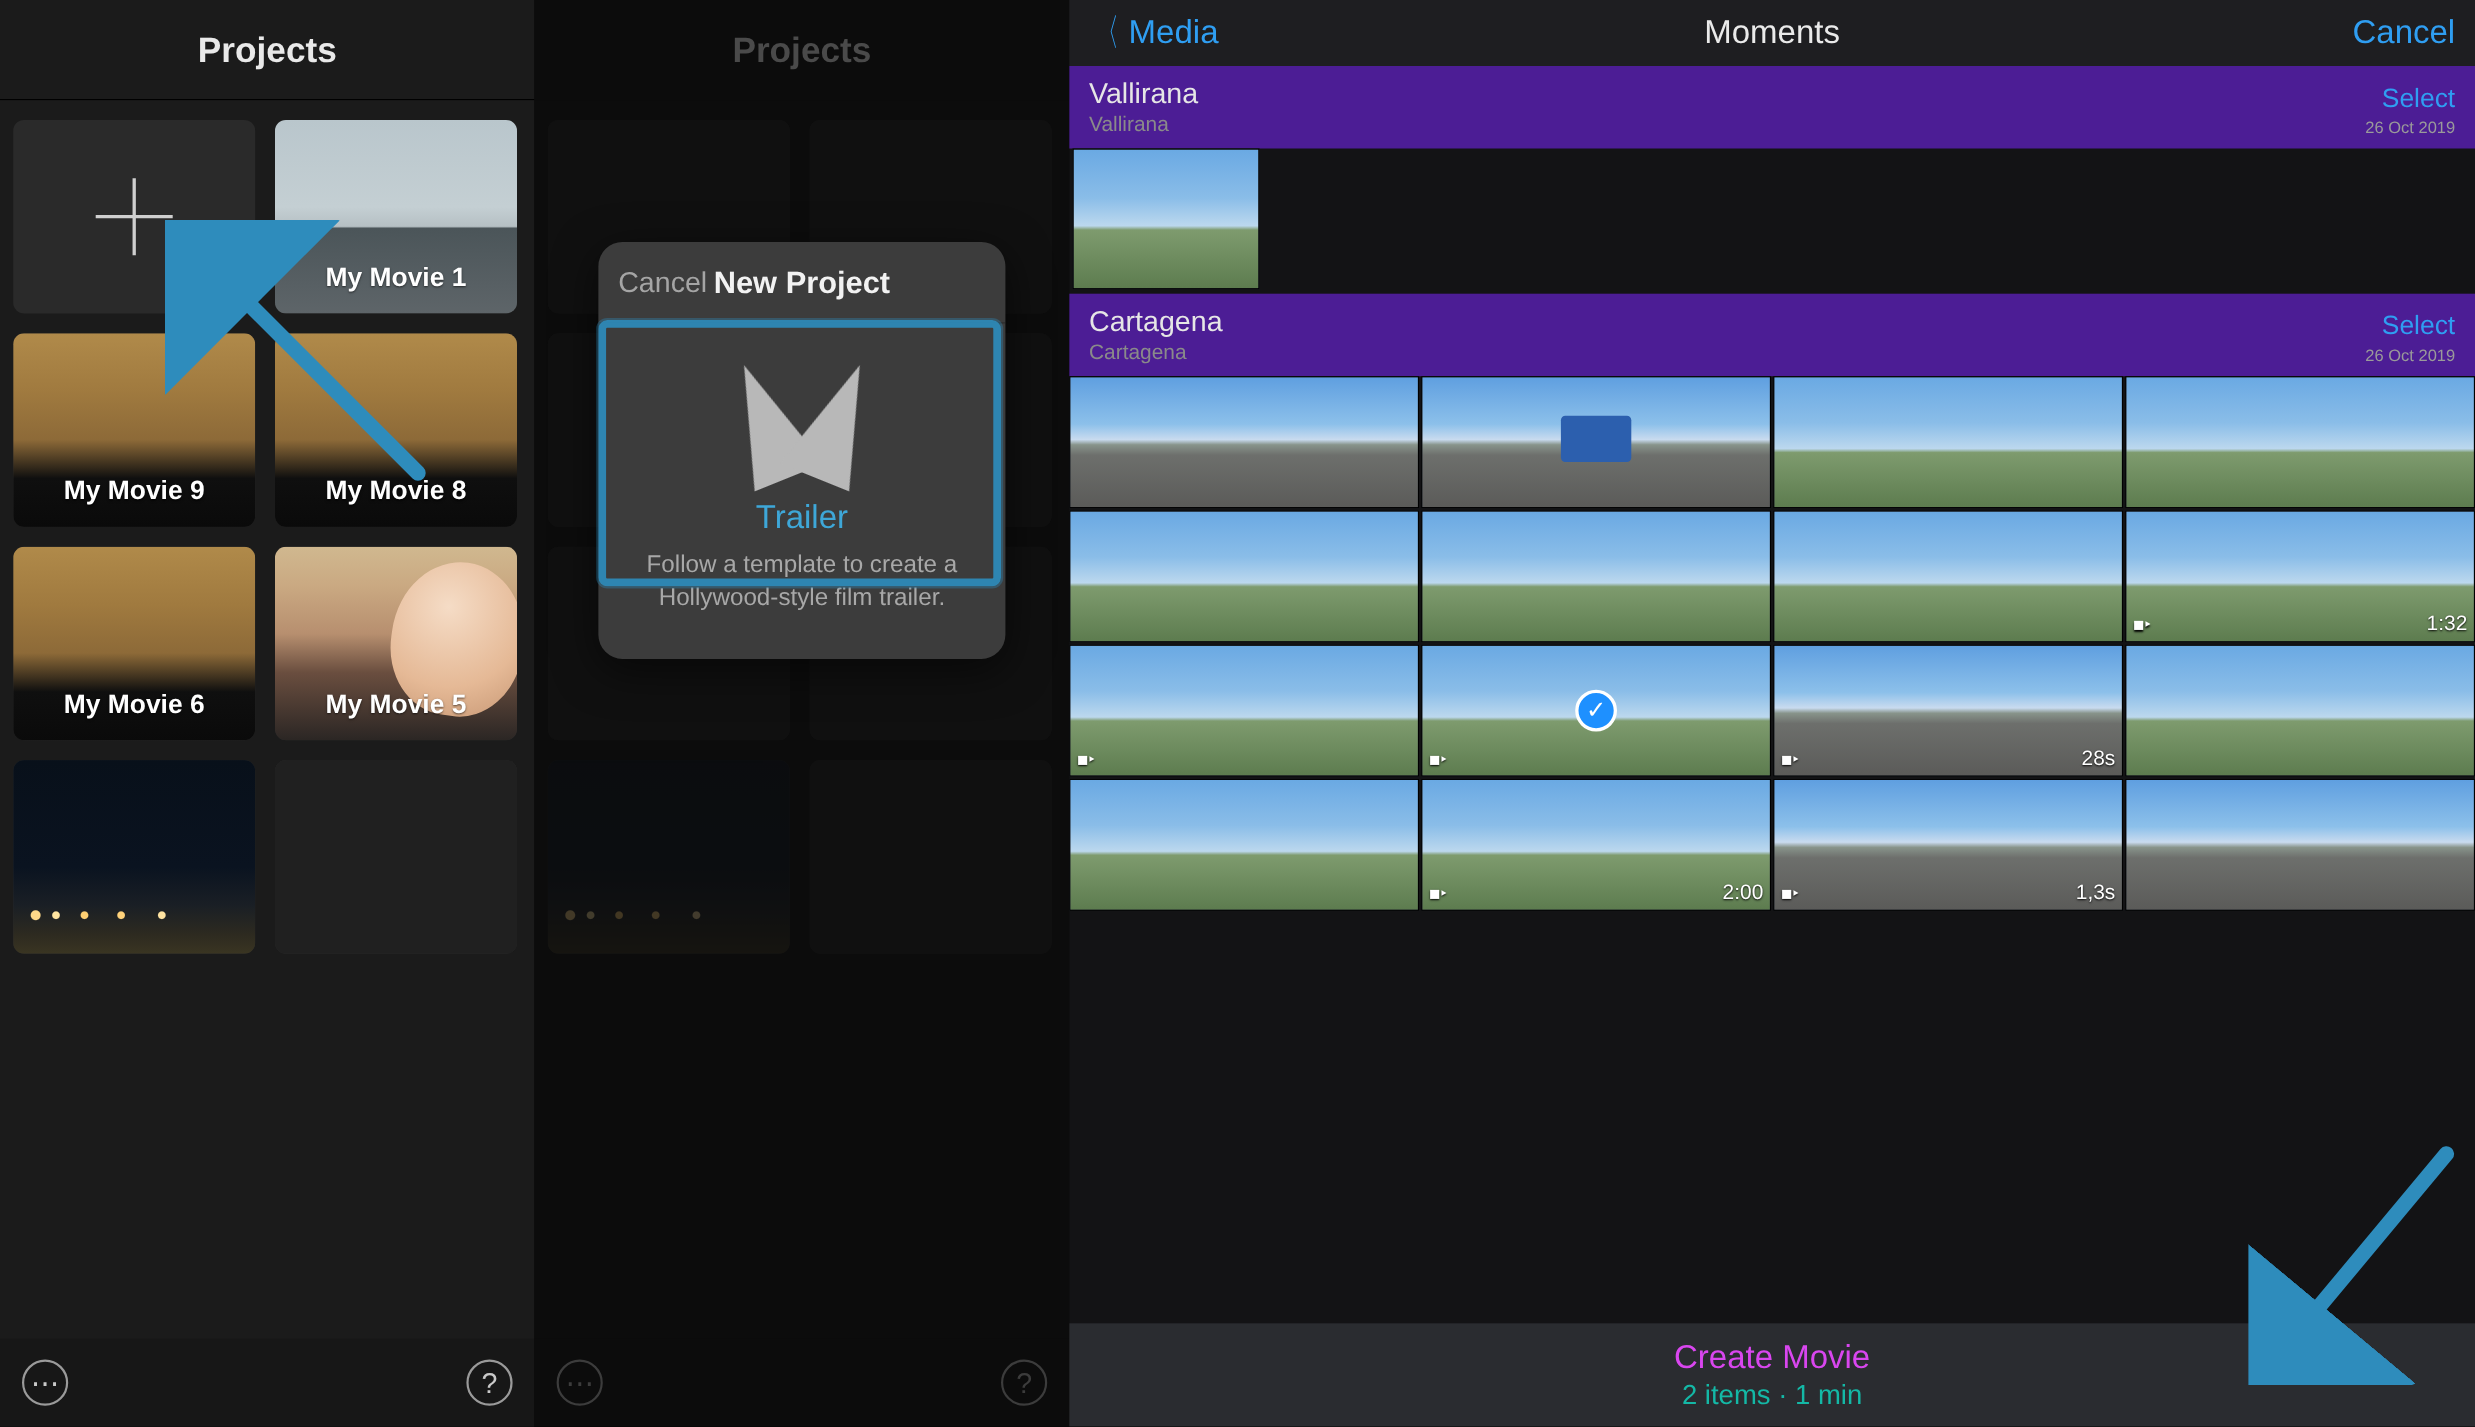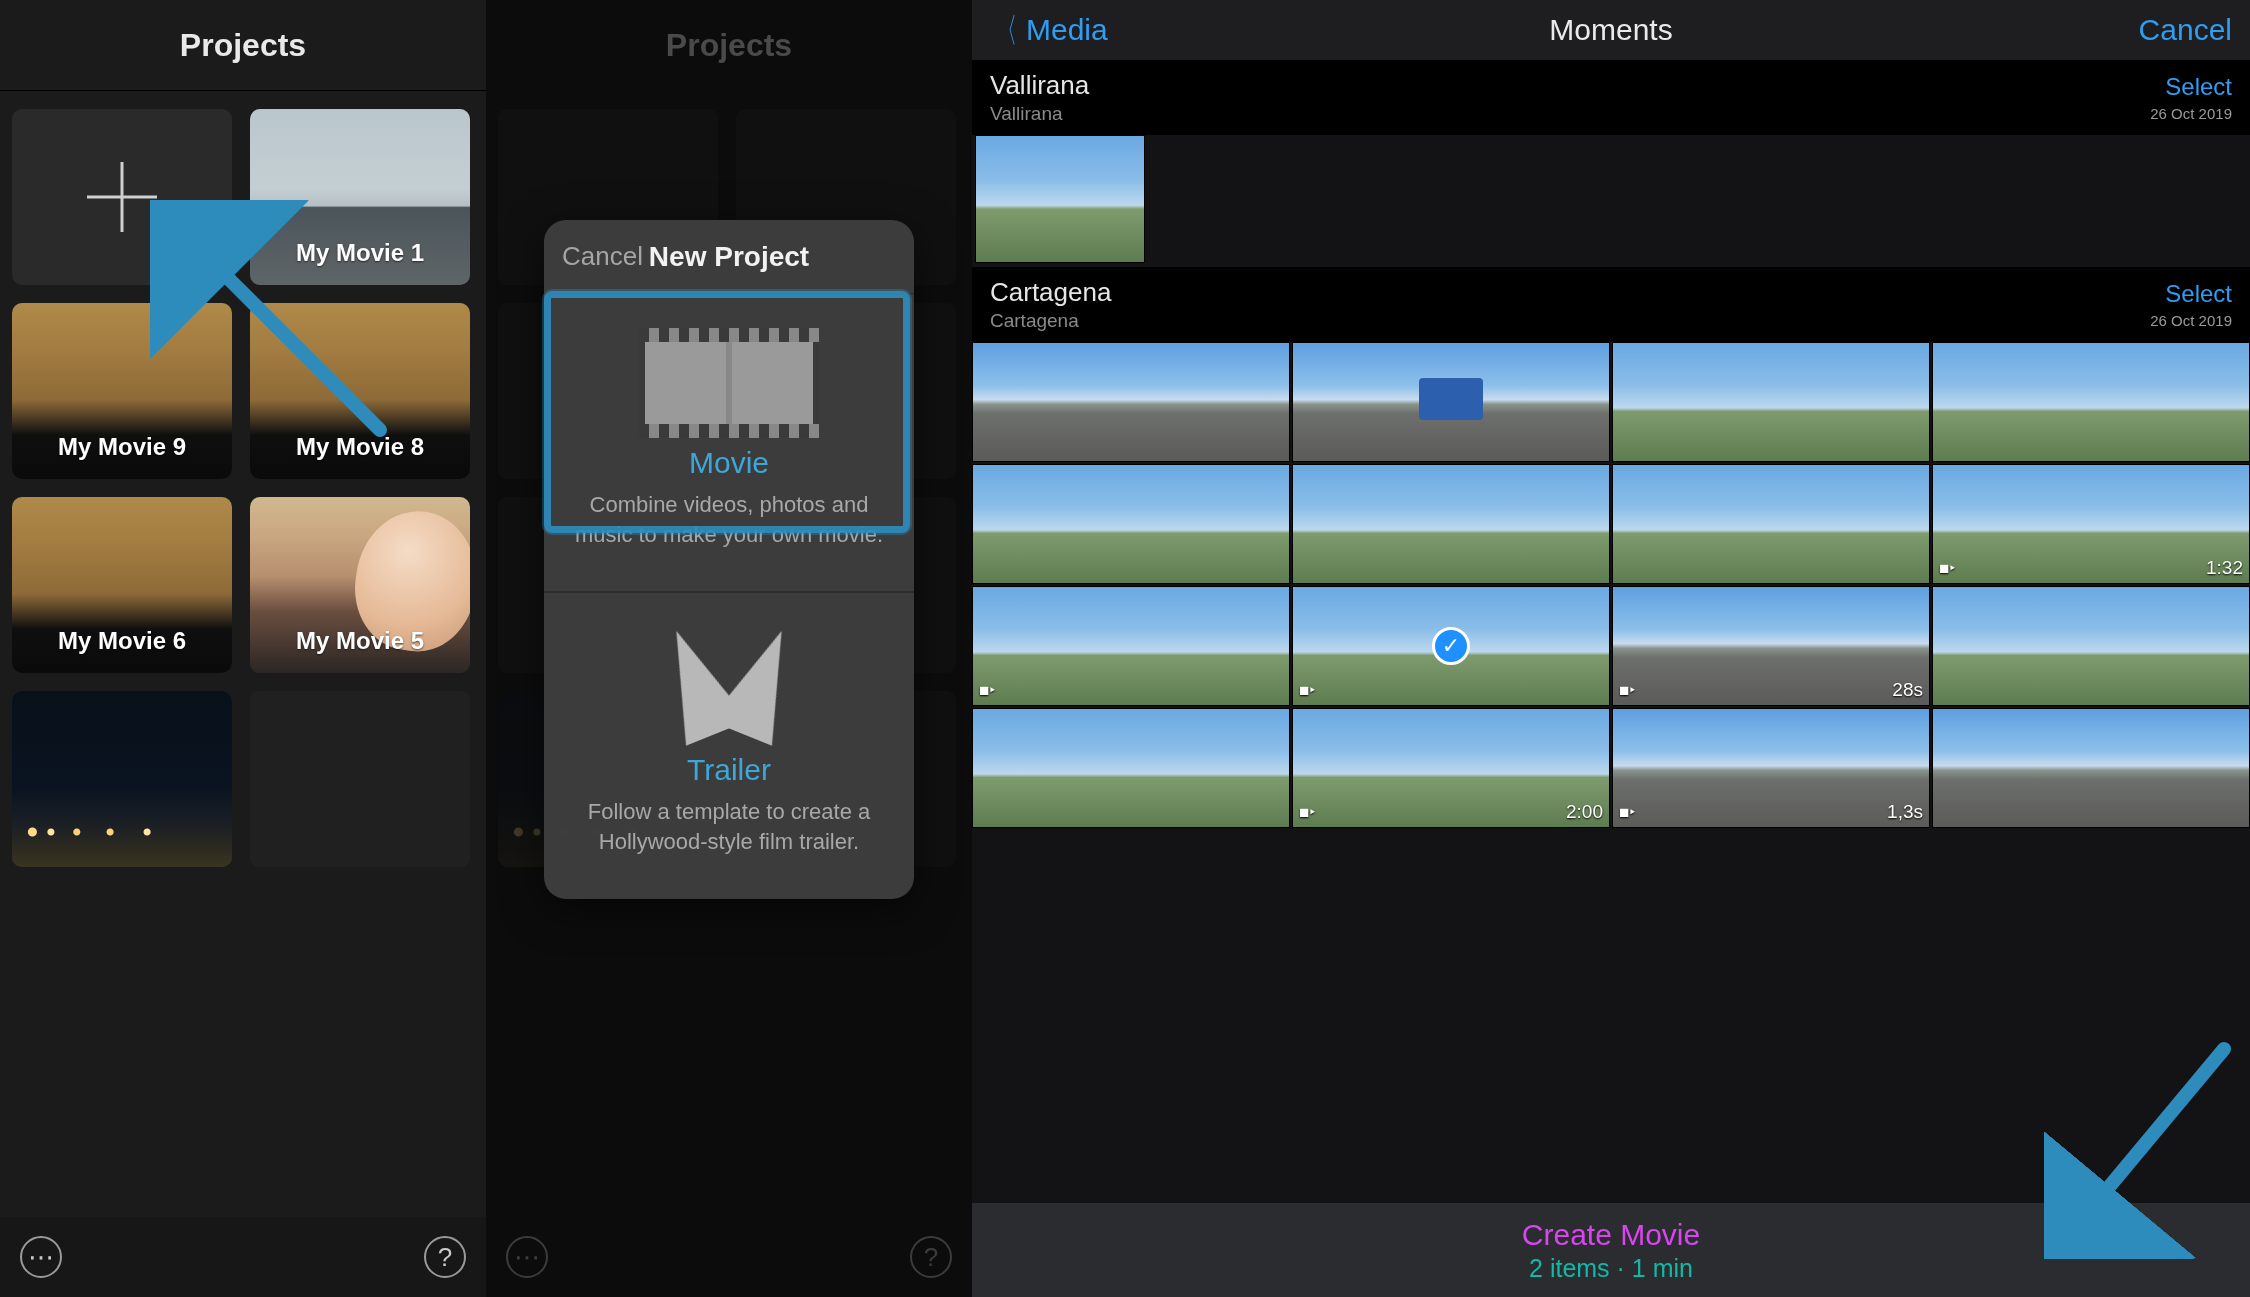--- a/index.html
+++ b/index.html
@@ -62,21 +62,21 @@
   .crayon{position:absolute;border:7px solid rgba(46,140,188,.92);border-radius:8px;pointer-events:none;box-shadow:0 0 0 2px rgba(46,140,188,.35);}
   .crayon.movie{left:58px;right:62px;top:291px;height:242px;}
   
   .arrow{position:absolute;pointer-events:none;}
   
   .p3{flex:1;background:#131315;}
   .p3 .nav{height:60px;display:flex;align-items:center;justify-content:space-between;padding:0 18px;background:#1e1e21;}
   .p3 .nav .back{display:flex;align-items:center;gap:2px;color:#2f9ef2;font-size:30px;}
   .p3 .nav .ttl{position:absolute;left:50%;transform:translateX(-50%);font-size:30px;font-weight:400;color:#eaeaea;}
   .p3 .nav .cancel{color:#2f9ef2;font-size:30px;}
-  .moment-hdr{display:flex;justify-content:space-between;align-items:center;padding:10px 18px 10px;background:#000000;}
+  .moment-hdr{display:flex;justify-content:space-between;align-items:flex-end;padding:10px 18px 10px;background:#4c1d95;}
   .moment-hdr .name{font-size:26px;color:#e6e6e6;}
   .moment-hdr .sub{font-size:19px;color:#8a8a8a;margin-top:2px;}
   .moment-hdr .sel{color:#2f9ef2;font-size:24px;}
   .moment-hdr .date{font-size:15px;color:#9a9a9a;margin-top:4px;text-align:right;}
   .photorow{padding:0 0 4px 3px;}
   .ph{display:inline-block;vertical-align:top;background:#2a3038;position:relative;overflow:hidden;border:1px solid #000;}
   .ph .sky{position:absolute;inset:0;background:linear-gradient(#6aa9e3 0%,#8abde8 35%,#bcd8ee 55%,#7e9b6e 58%,#5d7c4f 100%);}
   .ph .road{position:absolute;inset:0;background:linear-gradient(#5f9fe0 0%,#8cc0ea 36%,#c9dbef 48%,#88948b 52%,#6d6f6c 60%,#5b5b59 100%);}
   .ph .signpost{position:absolute;left:40%;top:30%;width:64px;height:42px;background:#2c5fae;border-radius:4px;}
   .ph .duration{position:absolute;right:6px;bottom:4px;font-size:19px;color:#fff;text-shadow:0 1px 2px #000;}
@@ -186,30 +186,20 @@
       <div class="circ">⋯</div>
       <div class="circ">?</div>
     </div>
 
     <div class="sheet">
       <div class="shdr">
         <span class="cancel">Cancel</span>
         <span class="title">New Project</span>
       </div>
       <div class="opt">
-        <div class="filmicon">
-          <div class="body"></div>
-            <div class="frameL"></div>
-            <div class="frameR"></div>
-            <div class="split"></div>
-        </div>
-        <h3>Movie</h3>
-        <p>Combine videos, photos and music to make your own movie.</p>
-      </div>
-      <div class="opt">
         <div class="spots">
           <div class="cone l"></div>
             <div class="cone r"></div>
         </div>
         <h3>Trailer</h3>
         <p>Follow a template to create a Hollywood-style film trailer.</p>
       </div>
     </div>
     <div class="crayon movie"></div>
   </div>

